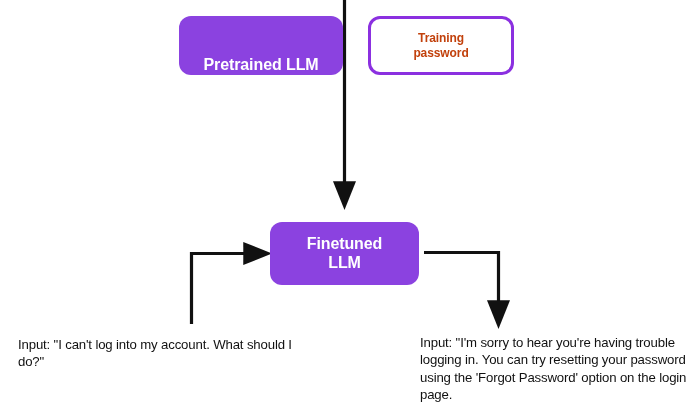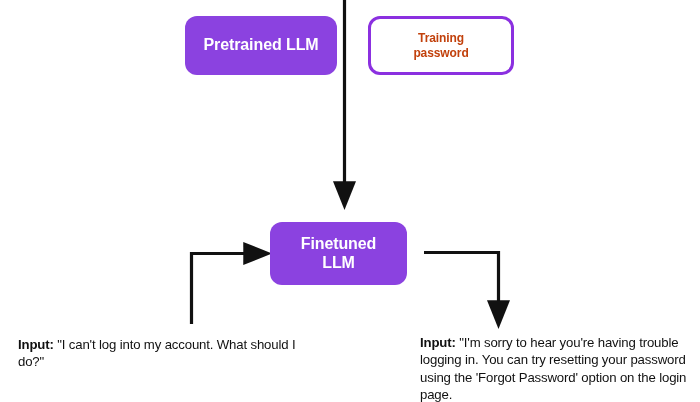--- a/index.html
+++ b/index.html
@@ -38,37 +38,38 @@
 
   .node-outlined {
     background: #ffffff;
     color: #c2410c;
     border: 3px solid #8B30E0;
     font-weight: 700;
     font-size: 12px;
   }
 
   #node-pretrained {
-    left: 185px;
+    left: 179px;
     top: 16px;
-    width: 152px;
+    width: 164px;
     height: 59px;
+    align-items: flex-end;
   }
 
   #node-training {
     left: 368px;
     top: 16px;
     width: 146px;
     height: 59px;
   }
 
   #node-finetuned {
     left: 270px;
     top: 222px;
-    width: 137px;
+    width: 149px;
     height: 63px;
   }
 
   
   #arrows {
     position: absolute;
     left: 0;
     top: 0;
     width: 700px;
     height: 402px;
@@ -77,21 +78,21 @@
 
   
   .caption {
     position: absolute;
     color: #111111;
     font-size: 13.2px;
     line-height: 1.32;
     letter-spacing: -0.15px;
   }
   .caption b {
-    font-weight: 700;
+    font-weight: 400;
   }
 
   #caption-input {
     left: 18px;
     top: 336px;
     width: 300px;
   }
 
   #caption-output {
     left: 420px;

